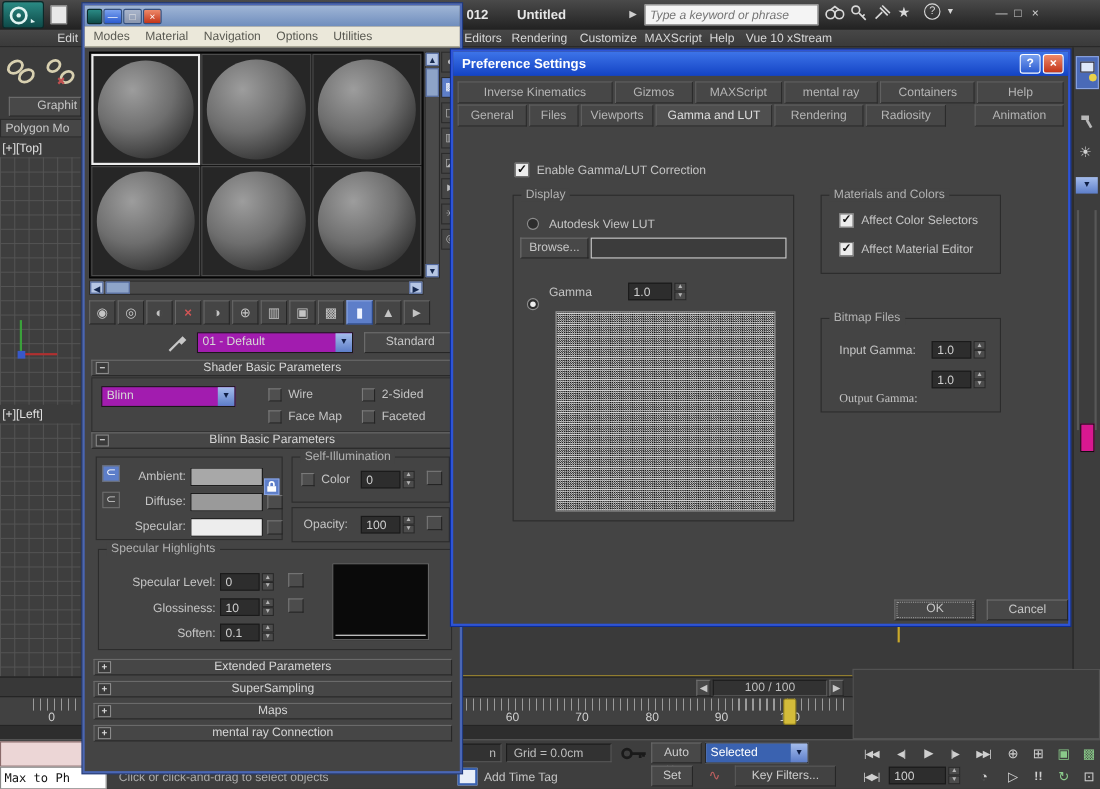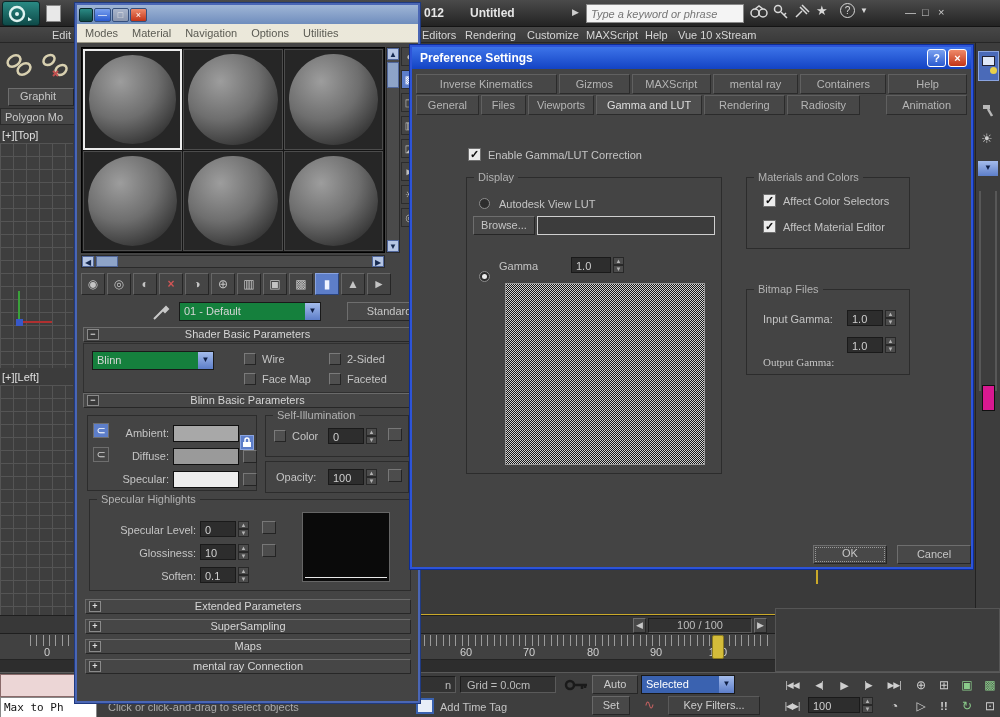--- a/index.html
+++ b/index.html
@@ -14,21 +14,21 @@
   .grp { border:1px solid #2c2c2c; position:absolute; }
   .grp .legend { position:absolute; top:-7px; left:7px; background:#444; padding:0 4px; color:#b2b2b2; white-space:nowrap; }
   .cb { width:13px; height:13px; background:#ececec; border:1px solid #6f6f6f; color:#101010; font-weight:bold; font-size:11px; line-height:11px; text-align:center; }
   .cb-dark { width:12px; height:12px; background:#4f4f4f; border:1px solid; border-color:#7a7a7a #252525 #252525 #7a7a7a; }
   .radio { width:11px; height:11px; border-radius:50%; background:#2d2d2d; border:1px solid #8d8d8d; position:relative; }
   .radio.sel::after { content:""; position:absolute; inset:2px; border-radius:50%; background:#ececec; }
   .spin { display:flex; position:absolute; }
   .spin .val { background:#2d2d2d; border:1px solid #1a1a1a; color:#cfcfcf; padding:2px 4px 0; width:40px; height:16px; }
   .spin .arr { width:11px; height:16px; display:flex; flex-direction:column; margin-left:2px; }
   .spin .arr span { flex:1; background:#4c4c4c; border:1px solid #282828; color:#b4b4b4; font-size:6px; line-height:6px; text-align:center; }
-  .combo { display:flex; background:#15803d; border:1px solid #191919; position:absolute; }
+  .combo { display:flex; background:#a21caf; border:1px solid #191919; position:absolute; }
   .combo .cval { flex:1; color:#d6d6d6; padding:2px 4px; white-space:nowrap; overflow:hidden; }
   .combo .cbtn { width:15px; background:linear-gradient(#a4bcec,#5d7ec9); color:#0e1e45; text-align:center; font-size:8px; line-height:16px; }
   .vp-grid { background-color:#3e3e3e; background-image:linear-gradient(#545454 1px,transparent 1px),linear-gradient(90deg,#545454 1px,transparent 1px); background-size:13px 13px; }
 
   
   #titlebar { left:0; top:0; width:1000px; height:27px; background:linear-gradient(#4a4a4a,#232323); border-bottom:1px solid #141414; }
   #menubar { left:0; top:27px; width:1000px; height:16px; background:linear-gradient(#474747,#3a3a3a); border-bottom:1px solid #262626; color:#d6d6d6; }
   .menu-item { position:absolute; top:2px; color:#d6d6d6; }
   #search-box { position:absolute; left:586px; top:4px; width:158px; height:19px; background:#f4f4f4; border:1px solid #888; color:#8a8a8a; font-style:italic; font-size:11px; padding:0 4px; font-family:"Liberation Sans",sans-serif; }
   .tb-ico { position:absolute; top:4px; color:#d8d8d8; font-size:13px; }
@@ -139,21 +139,21 @@
   <div class="abs" style="left:0;top:43px;width:75px;height:572px;background:#3c3c3c;">
     <svg class="abs" style="left:4px;top:8px;" width="30" height="28">
         <ellipse cx="10" cy="10" rx="7" ry="5" fill="none" stroke="#d8d0b0" stroke-width="2.5" transform="rotate(-35 10 10)"></ellipse>
         <ellipse cx="20" cy="18" rx="7" ry="5" fill="none" stroke="#d8d0b0" stroke-width="2.5" transform="rotate(-35 20 18)"></ellipse>
       </svg>
     <svg class="abs" style="left:40px;top:8px;" width="30" height="28">
         <ellipse cx="9" cy="9" rx="6" ry="4.5" fill="none" stroke="#d8d0b0" stroke-width="2.5" transform="rotate(-35 9 9)"></ellipse>
         <ellipse cx="21" cy="19" rx="6" ry="4.5" fill="none" stroke="#d8d0b0" stroke-width="2.5" transform="rotate(-35 21 19)"></ellipse>
         <path d="M13 20 L18 25 M18 20 L13 25" stroke="#c05050" stroke-width="2"></path>
       </svg>
-    <div class="abs btn-dark" style="left:8px;top:45px;width:66px;height:18px;text-align:right;padding-right:17px;line-height:15px;">Graphit</div>
+    <div class="abs btn-dark" style="left:8px;top:45px;width:66px;height:18px;text-align:right;padding-right:3px;line-height:15px;">Graphit</div>
     <div class="abs" style="left:0;top:65px;width:75px;height:17px;background:#464646;border:1px solid #2a2a2a;color:#c8c8c8;padding:2px 0 0 4px;">Polygon Mo</div>
     <div class="abs" style="left:2px;top:86px;color:#e0e0e0;">[+][Top]</div>
     <div class="abs vp-grid" style="left:0;top:100px;width:73px;height:225px;">
       <div class="abs" style="left:18px;top:148px;width:2px;height:30px;background:#3aa03a;"></div>
       <div class="abs" style="left:18px;top:178px;width:34px;height:2px;background:#b03030;"></div>
       <div class="abs" style="left:16px;top:176px;width:7px;height:7px;background:#3858c8;"></div>
     </div>
     <div class="abs" style="left:2px;top:328px;color:#e0e0e0;">[+][Left]</div>
     <div class="abs vp-grid" style="left:0;top:342px;width:73px;height:230px;"></div>
   </div>
@@ -315,21 +315,21 @@
     </div>
 
     <div id="me-name-row" class="abs">
       <svg class="abs" style="left:70px;top:1px;" width="20" height="20">
           <path d="M3 17 L12 8 M12 8 L15 5 L17 7 L14 10 Z" stroke="#c8c8c8" stroke-width="2" fill="#c8c8c8"></path>
         </svg>
       <div class="combo" style="left:98px;top:1px;width:142px;height:19px;">
         <span class="cval">01 - Default</span>
         <span class="cbtn">▼</span>
       </div>
-      <div class="abs btn-dark" style="left:250px;top:1px;width:84px;height:19px;line-height:17px;margin-left:16px;">Standard</div>
+      <div class="abs btn-dark" style="left:250px;top:1px;width:84px;height:19px;line-height:17px;">Standard</div>
     </div>
 
     <div class="rollout-h" style="left:6px;top:322px;width:329px;">
       <span class="pm">−</span>
       <span>Shader Basic Parameters</span>
     </div>
     <div class="rollout-b" style="left:6px;top:338px;width:329px;height:50px;">
       <div class="combo" style="left:8px;top:7px;width:122px;height:19px;">
         <span class="cval">Blinn</span>
         <span class="cbtn">▼</span>

